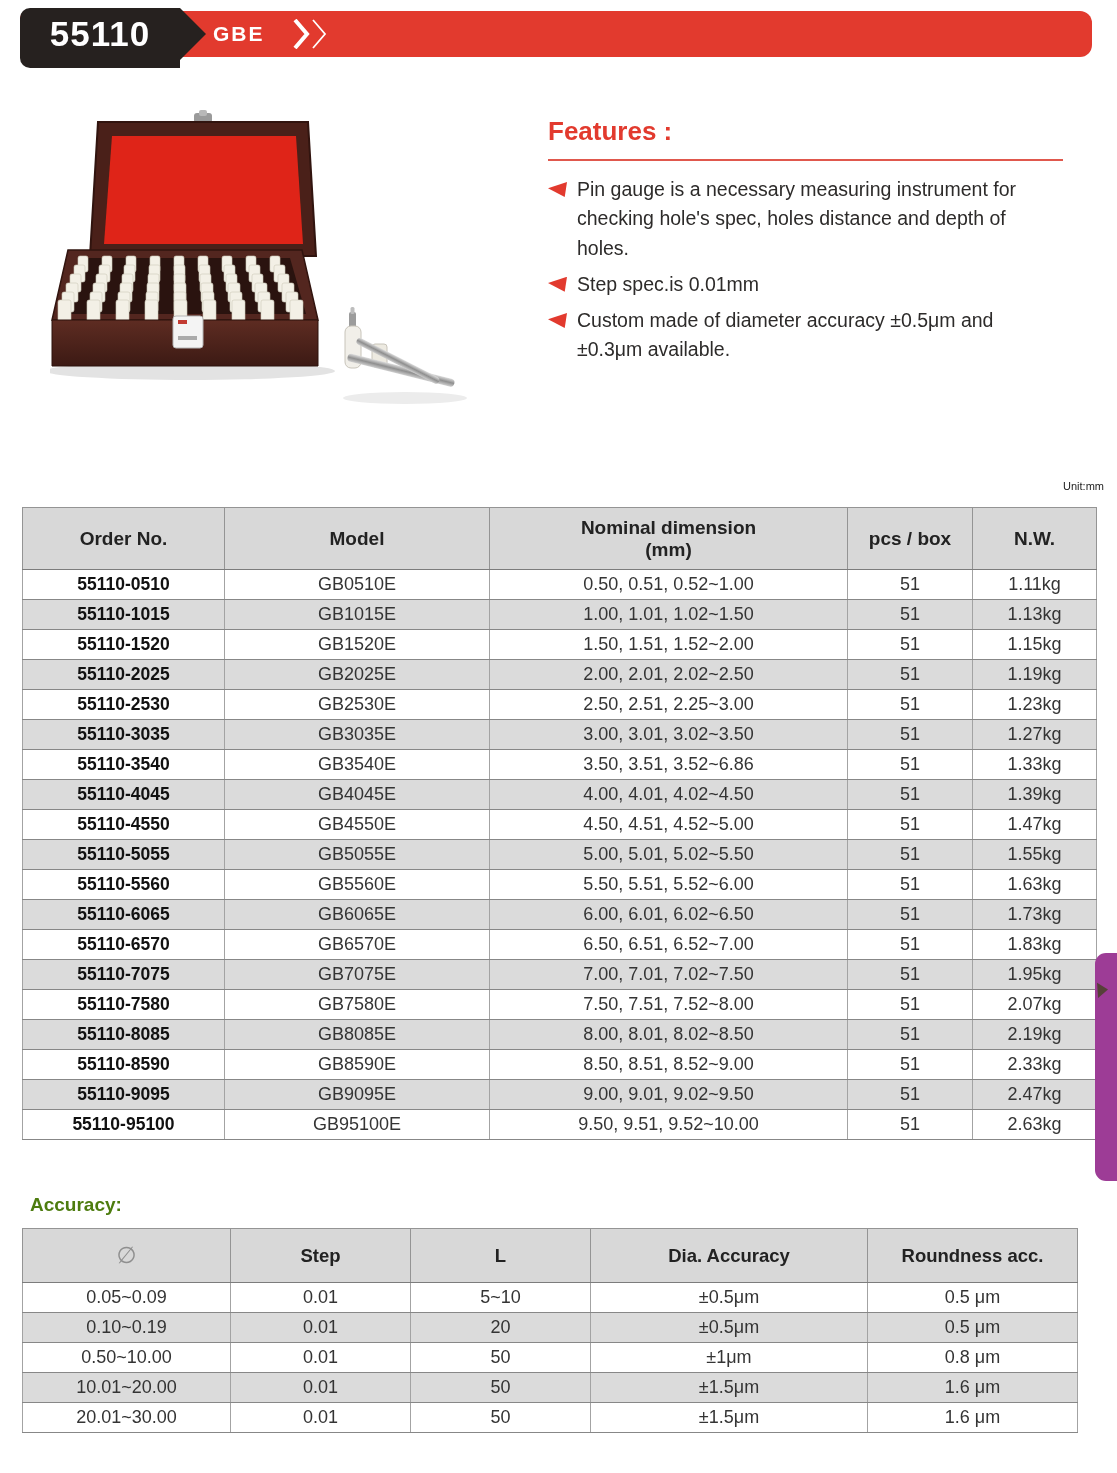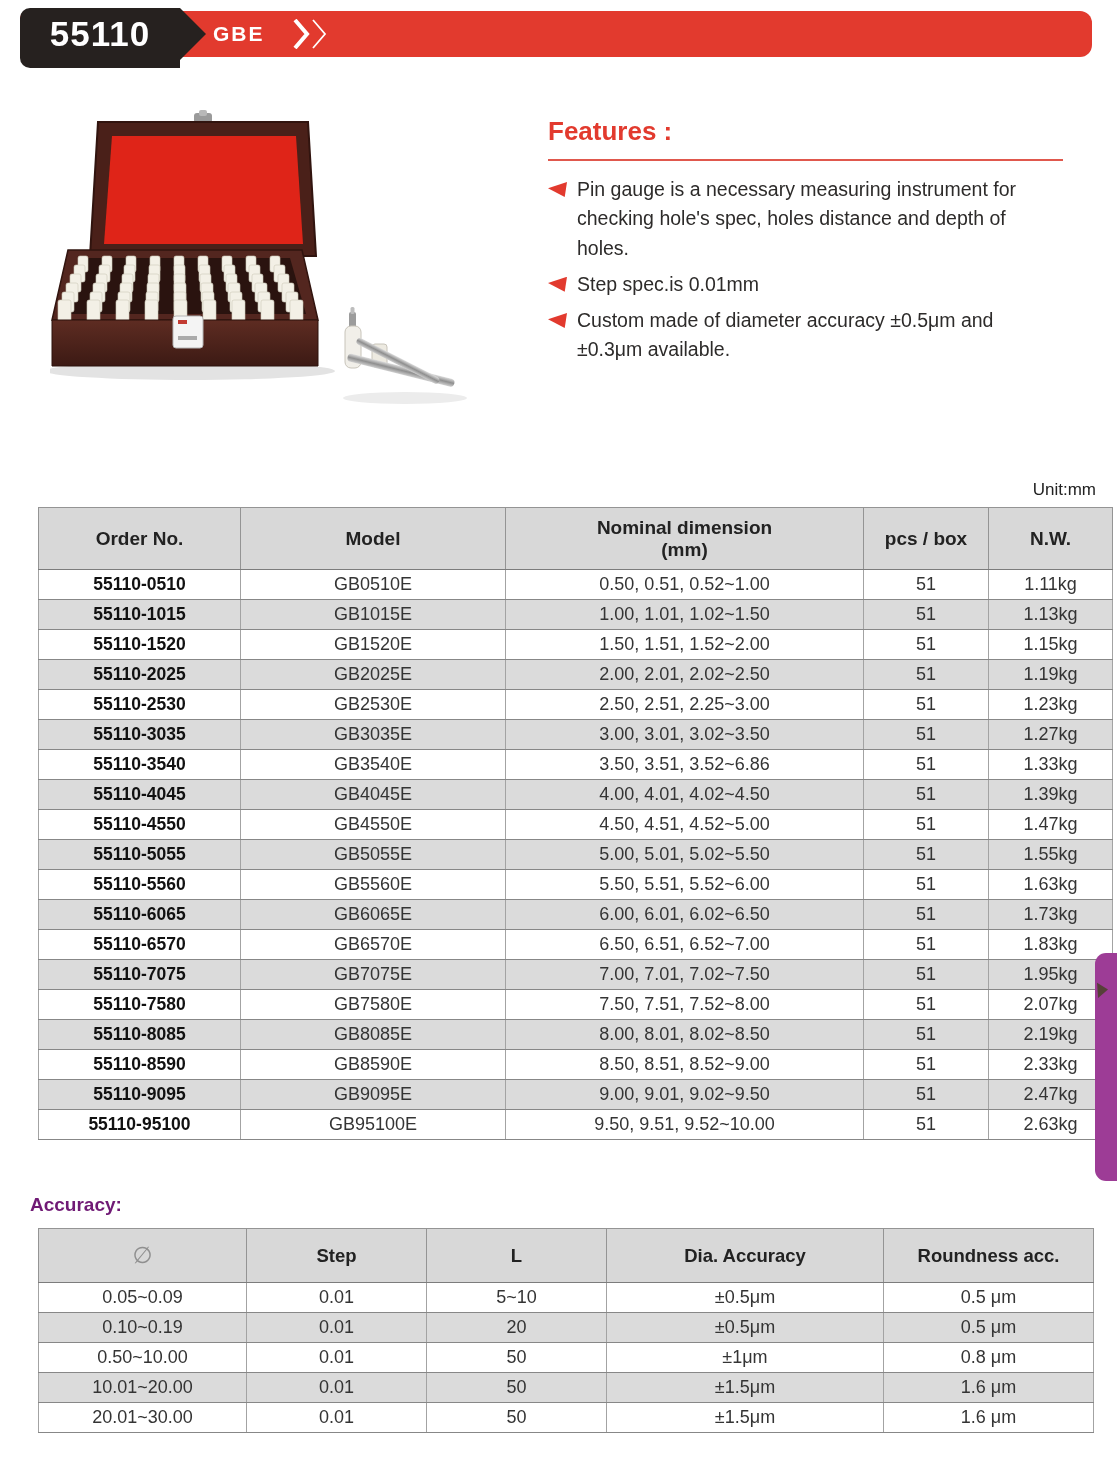--- a/index.html
+++ b/index.html
@@ -37,38 +37,38 @@
   .features{position:absolute;left:548px;top:116px;width:515px;}
   .features h2{color:var(--accent-red);font-size:26px;font-weight:bold;
     padding-bottom:12px;border-bottom:2px solid #e0584d;margin-bottom:14px;}
   .features ul{list-style:none;}
   .features li{display:flex;gap:10px;margin-bottom:7px;font-size:19.5px;
     line-height:1.5;color:#2d2b2a;}
   .tri{flex:0 0 19px;width:19px;height:15px;margin-top:7px;
     background:var(--accent-red);clip-path:polygon(0 42%,100% 0,88% 100%);}
 
   
-  .unit{position:absolute;right:21px;top:480px;font-size:17px;color:#222;}
-
-  
-  table{border-collapse:collapse;table-layout:fixed;margin-left:16px;}
+  .unit{position:absolute;right:13px;top:480px;font-size:11px;color:#222;}
+
+  
+  table{border-collapse:collapse;table-layout:fixed;}
   th,td{border:1px solid #949494;text-align:center;vertical-align:middle;
     overflow:hidden;white-space:nowrap;}
   thead th{background:var(--table-gray);font-size:19px;font-weight:bold;
     color:#222;white-space:pre-line;border-bottom:1px solid #7c7c7c;}
   tbody td{font-size:18px;color:#343434;height:30px;background:#fff;}
   tbody tr:nth-child(even) td{background:var(--row-alt-gray);}
   tbody tr td{border-top:1px solid #878787;border-bottom:1px solid #878787;
     border-left:1px solid #a3a3a3;border-right:1px solid #a3a3a3;}
 
   .main-table{position:absolute;left:22px;top:507px;width:1074px;}
   .main-table thead th{height:62px;}
   .main-table tbody td:first-child{font-weight:bold;color:#111;font-size:17.5px;}
 
-  .acc-title{position:absolute;left:30px;top:1194px;font-size:19px;font-weight:bold;color:#701a75;}
+  .acc-title{position:absolute;left:30px;top:1194px;font-size:19px;font-weight:bold;color:#4d7c0f;}
   .accuracy-table{position:absolute;left:22px;top:1228px;width:1055px;}
   .accuracy-table thead th{height:54px;font-size:18.5px;}
   .accuracy-table thead th:first-child{color:#8f8f8f;font-weight:normal;font-size:23px;}
 
   
   .edge-tab{position:absolute;left:1095px;top:953px;width:22px;height:228px;
     background:var(--purple-tab);border-radius:11px 0 0 11px;}
   .edge-tab .marker{position:absolute;left:2px;top:28px;width:11px;height:17px;
     background:#4a4128;clip-path:polygon(0 10%,100% 50%,10% 100%);opacity:.85;}
 </style>

